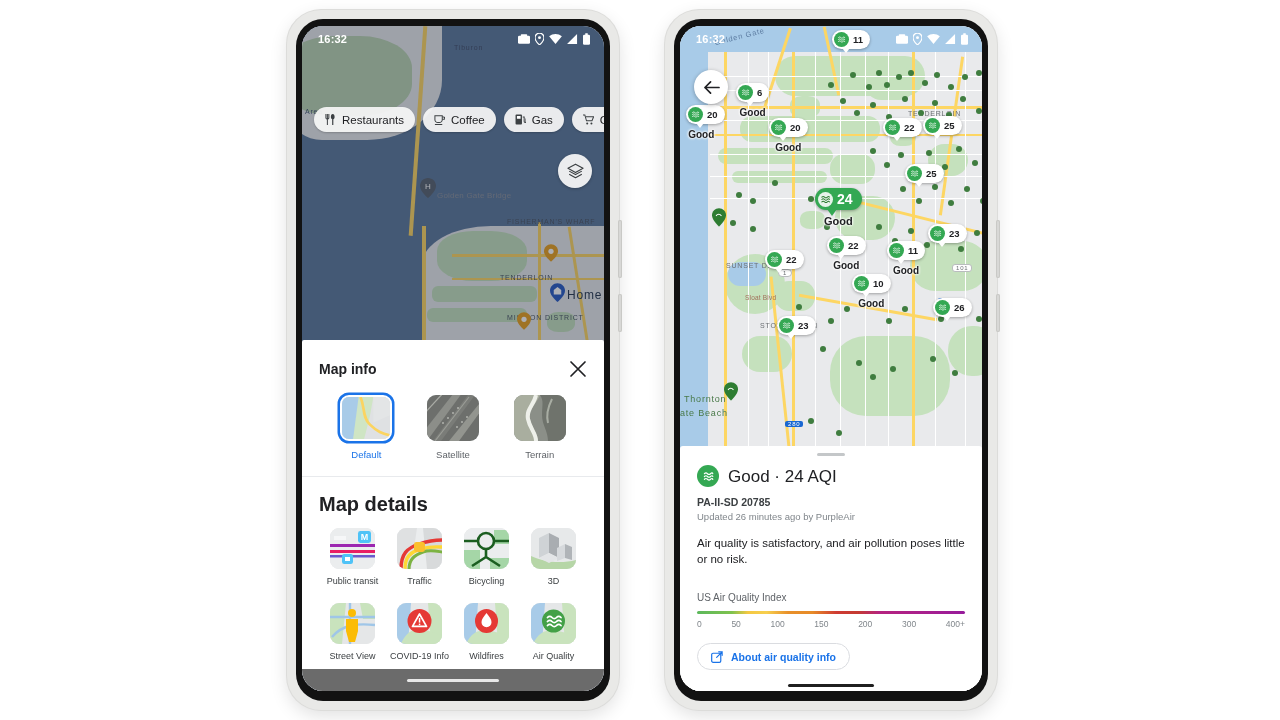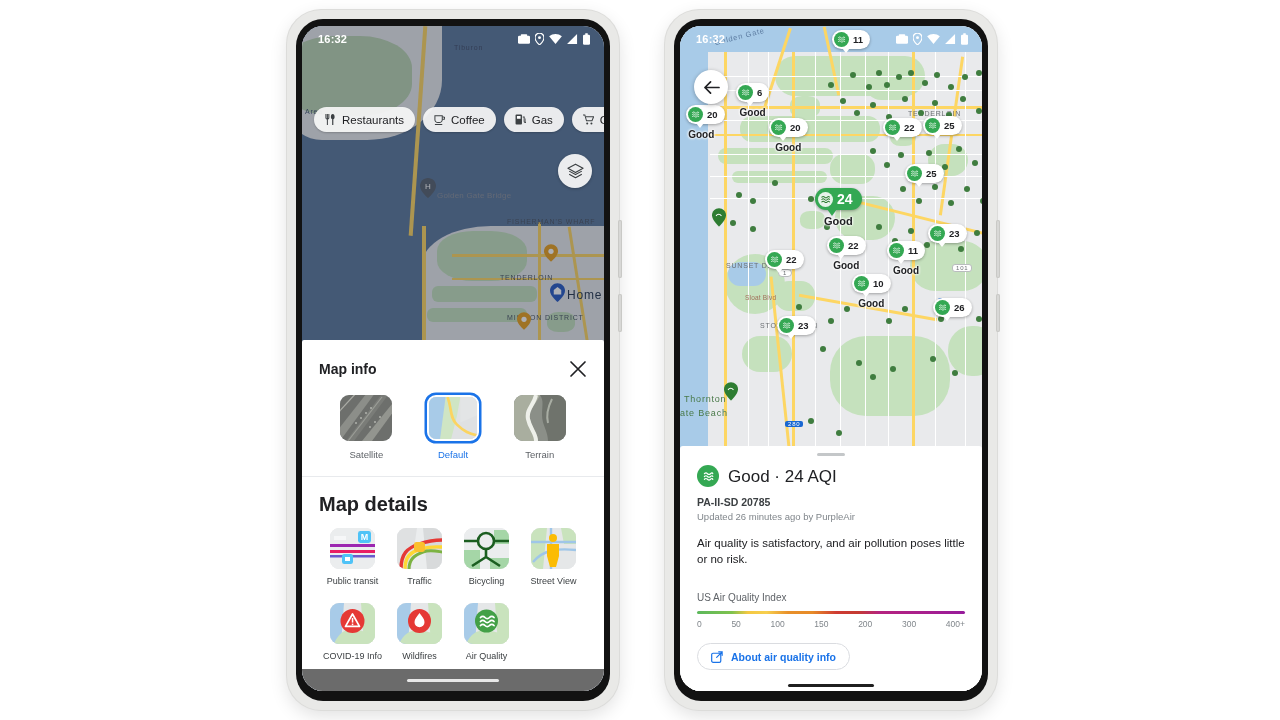--- a/index.html
+++ b/index.html
@@ -368,20 +368,32 @@
 
         <div class="sheet">
           <div class="sheet-head">
             <span class="sheet-title">Map info</span>
             <svg class="close-x" viewBox="0 0 18 18">
                 <path d="M2 2l14 14M16 2L2 16" stroke="#202124" stroke-width="1.7" stroke-linecap="round"></path>
               </svg>
           </div>
 
           <div class="maptypes">
+            <div class="mt selected">
+              <div class="mt-thumb">
+                <svg viewBox="0 0 52 46" width="100%" height="100%" preserveAspectRatio="none">
+                  <rect width="52" height="46" fill="#dfe1e3"></rect>
+                  <path d="M0 0h22l-6 46H0z" fill="#a8cbe8"></path>
+                  <path d="M18 0h16l-4 22-6 24h-12z" fill="#cfe5c4"></path>
+                  <path d="M34 0h18v20l-18 8z" fill="#e3e5e6"></path>
+                  <path d="M20 0c5 12 2 22 10 30s14 10 22 12" stroke="#fbd460" stroke-width="3" fill="none"></path>
+                </svg>
+              </div>
+              <span class="mt-label">Default</span>
+            </div>
             <div class="mt">
               <div class="mt-thumb">
                 <svg viewBox="0 0 52 46" width="100%" height="100%" preserveAspectRatio="none">
                   <rect width="52" height="46" fill="#6d6f6c"></rect>
                   <path d="M-6 40L30 -6h8L0 46z" fill="#8c8e89"></path>
                   <path d="M6 46L44 -4h7L14 46z" fill="#7a7c78"></path>
                   <path d="M22 46L56 4v9L32 46z" fill="#93958f"></path>
                   <path d="M-4 20L18 -4" stroke="#b9bbb4" stroke-width="1.3" opacity=".8"></path>
                   <path d="M8 46L42 2" stroke="#a9aba4" stroke-width="1.2" opacity=".7"></path>
                   <g fill="#c7c9c2" opacity=".75">
@@ -390,32 +402,20 @@
                       <circle cx="26" cy="18" r="1"></circle>
                       <circle cx="31" cy="13" r="1"></circle>
                       <circle cx="30" cy="32" r="1"></circle>
                       <circle cx="35" cy="27" r="1"></circle>
                       <circle cx="40" cy="22" r="1"></circle>
                     </g>
                 </svg>
               </div>
               <span class="mt-label">Satellite</span>
             </div>
-            <div class="mt selected">
-              <div class="mt-thumb">
-                <svg viewBox="0 0 52 46" width="100%" height="100%" preserveAspectRatio="none">
-                  <rect width="52" height="46" fill="#dfe1e3"></rect>
-                  <path d="M0 0h22l-6 46H0z" fill="#a8cbe8"></path>
-                  <path d="M18 0h16l-4 22-6 24h-12z" fill="#cfe5c4"></path>
-                  <path d="M34 0h18v20l-18 8z" fill="#e3e5e6"></path>
-                  <path d="M20 0c5 12 2 22 10 30s14 10 22 12" stroke="#fbd460" stroke-width="3" fill="none"></path>
-                </svg>
-              </div>
-              <span class="mt-label">Default</span>
-            </div>
             <div class="mt">
               <div class="mt-thumb">
                 <svg viewBox="0 0 52 46" width="100%" height="100%" preserveAspectRatio="none">
                   <rect width="52" height="46" fill="#8b8f88"></rect>
                   <path d="M0 0h26c-4 10-12 14-10 24s8 14 8 22H0z" fill="#a9ae9f"></path>
                   <path d="M26 0h26v46H34c0-10-6-16-6-26S30 6 26 0z" fill="#6f736c"></path>
                   <path d="M22 0c-2 10-10 14-8 24s8 14 8 22" stroke="#eef0ea" stroke-width="4" fill="none"></path>
                   <path d="M38 4c-4 8-6 16-4 24" stroke="#cfd3c8" stroke-width="2" fill="none" opacity=".6"></path>
                 </svg>
               </div>
@@ -468,20 +468,34 @@
                   <path d="M30 2h15v14H30z" fill="#a5d6a7"></path>
                   <path d="M26 30h19v11H26z" fill="#a5d6a7"></path>
                   <circle cx="22" cy="13" r="8" fill="none" stroke="#1b5e20" stroke-width="2.6"></circle>
                   <path d="M0 13h14M30 13h15" stroke="#1b5e20" stroke-width="2.6"></path>
                   <path d="M22 21v8M22 29L8 38M22 29l14 9" stroke="#1b5e20" stroke-width="2.6" fill="none"></path>
                 </svg>
               </div>
               <span class="cell-label">Bicycling</span>
             </div>
 
+            <div class="cell">
+              <div class="cell-thumb">
+                <svg viewBox="0 0 45 41" width="100%" height="100%" preserveAspectRatio="none">
+                  <rect width="45" height="41" fill="#e7e9ea"></rect>
+                  <path d="M0 28c12 6 30 8 45 4v9H0z" fill="#b6d6a7"></path>
+                  <path d="M8 30V10l10-5v20z" fill="#cfd3d6"></path>
+                  <path d="M18 25V5l10 5v20z" fill="#a9adb1"></path>
+                  <path d="M8 30l10-5 10 5-10 5z" fill="#e3e5e7"></path>
+                  <path d="M26 33V20l8-4v14z" fill="#d6d9dc"></path>
+                  <path d="M34 30V16l7 3v13z" fill="#b0b4b8"></path>
+                </svg>
+              </div>
+              <span class="cell-label">3D</span>
+            </div>
 
             <div class="cell">
               <div class="cell-thumb">
                 <svg viewBox="0 0 45 41" width="100%" height="100%" preserveAspectRatio="none">
                   <rect width="45" height="41" fill="#e5e7e8"></rect>
                   <path d="M0 0h16l-4 41H0z" fill="#c9e3bd"></path>
                   <path d="M30 0h15v16H33z" fill="#c9e3bd"></path>
                   <path d="M0 14h45M20 0v41" stroke="#9fc6e8" stroke-width="2.4" fill="none"></path>
                   <path d="M2 34c10-12 24-14 43-12" stroke="#9fc6e8" stroke-width="2.4" fill="none"></path>
                   <circle cx="22" cy="10" r="4" fill="#fbbc04"></circle>

